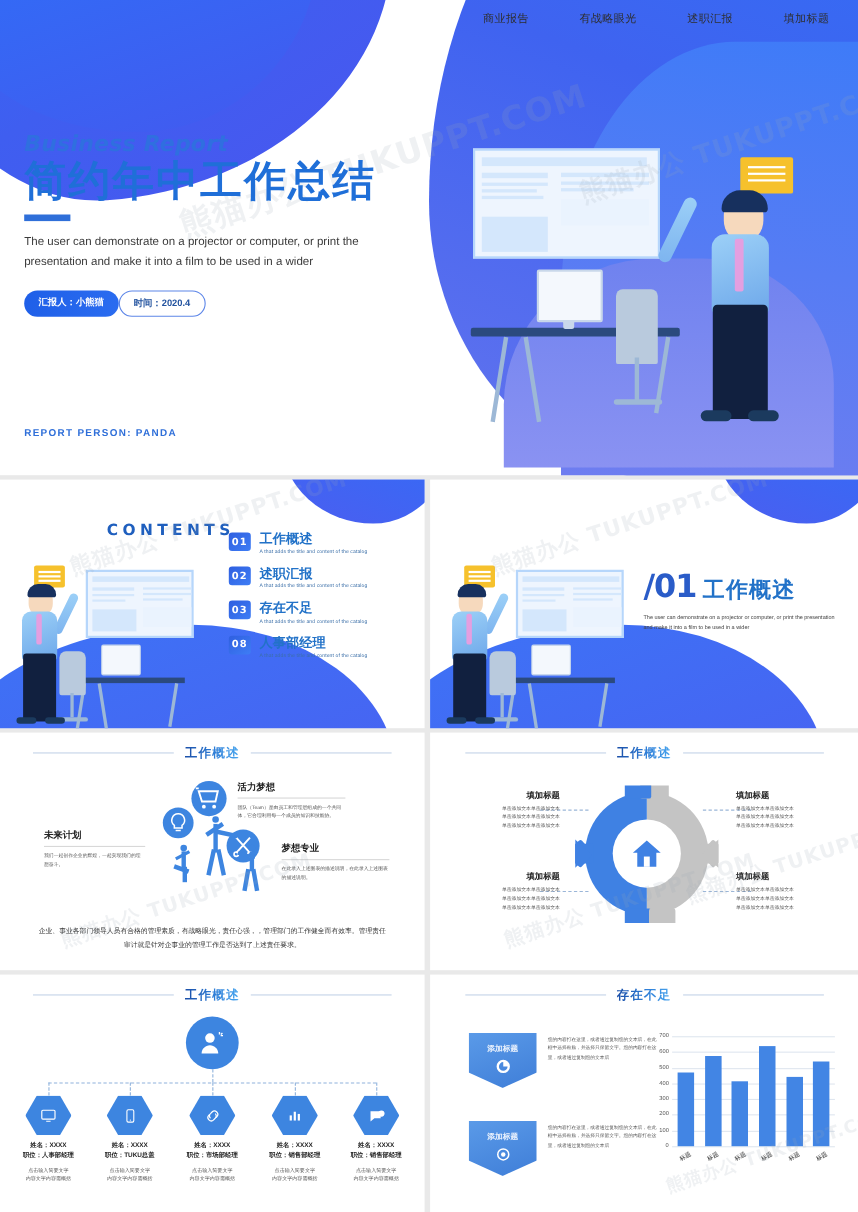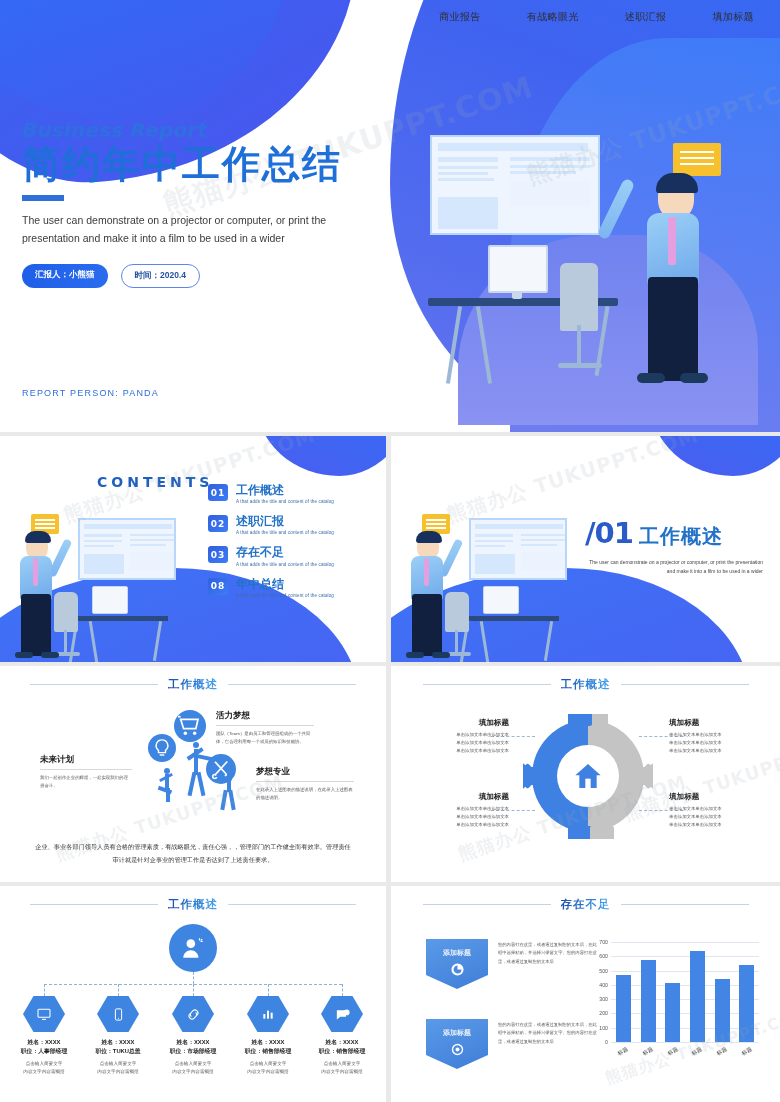--- a/index.html
+++ b/index.html
@@ -48,28 +48,28 @@
     font-size: 20px; font-weight: 700; font-style: italic;
     color: #2f6fe0; letter-spacing: .2px;
   }
   .hero-title {
     font-size: 38px; font-weight: 700; color: #1f6fd8; letter-spacing: 2px;
     line-height: 1.12; margin-top: 1px;
     font-family: "DejaVu Sans", "Liberation Sans", sans-serif;
   }
   .hero-rule { width: 42px; height: 6px; background: #2f6fd9; margin: 9px 0 10px; }
   .hero-sub { font-size: 10.5px; line-height: 1.75; color: #3b3b3b; width: 352px; }
-  .hero-pills { display: flex; gap: 13px; margin-top: 17px; }
+  .hero-pills { display: flex; margin-top: 17px; }
   .pill {
     font-size: 8.5px; font-weight: 700; padding: 5px 13px; border-radius: 20px; white-space: nowrap;
   }
   .pill-solid { background: linear-gradient(95deg,#1f5fe8,#2a6cf0); color: #fff; }
   .pill-outline { border: 1px solid #5d86e8; color: #23539f; background: #fff; }
   .hero-footer {
-    position: absolute; left: 22px; top: 388px; font-size: 9px; font-weight: 400;
+    position: absolute; left: 22px; top: 388px; font-size: 9px; font-weight: 700;
     letter-spacing: 1.2px; color: #2f6fd9; z-index: 6;
   }
 
   
   .illus { position: absolute; }
   .il-board { position: absolute; background: #eef5fe; border: 2px solid #b6d6fb; }
   .il-board-row { position: absolute; background: #d4e7fc; }
   .il-desk { position: absolute; background: #2b4a7e; }
   .il-leg { position: absolute; background: #9db8d6; }
   .il-monitor { position: absolute; background: #f4f8fd; border-radius: 2px; }
@@ -105,21 +105,21 @@
     width: 20px; height: 17px; border-radius: 3px; flex: 0 0 auto;
     background: linear-gradient(140deg,#2f5fe0,#3e7df5);
     color: #fff; font-size: 9px; font-weight: 700; letter-spacing: 1px;
     display: flex; align-items: center; justify-content: center;
     font-family: "DejaVu Sans", sans-serif;
   }
   .toc-title { font-size: 12px; font-weight: 700; color: #2272c8; line-height: 1.1; }
   .toc-desc { font-size: 4.6px; color: #3b6fa8; margin-top: 2px; letter-spacing: .1px; }
 
   
-  .sec-body { position: absolute; left: 194px; top: 80px; width: 178px; text-align: right; }
+  .sec-body { position: absolute; left: 194px; top: 80px; width: 178px; }
   .sec-head { display: flex; align-items: baseline; gap: 6px; }
   .sec-num {
     font-size: 29px; font-weight: 700; color: #2a5cc8; letter-spacing: -1px;
     font-family: "DejaVu Sans", sans-serif;
   }
   .sec-title { font-size: 20px; font-weight: 700; color: #2272c8; letter-spacing: 1px; }
   .sec-desc { font-size: 5px; color: #444; line-height: 1.85; margin-top: 8px; }
 
   
   #slide-team   { left: 0;    top: 666px; width: 386px; height: 216px; }
@@ -326,21 +326,21 @@
       <div class="toc-item">
         <div class="toc-num">03</div>
         <div>
           <div class="toc-title">存在不足</div>
           <div class="toc-desc">A that adds the title and content of the catalog</div>
         </div>
       </div>
       <div class="toc-item">
         <div class="toc-num">08</div>
         <div>
-          <div class="toc-title">年中总结</div>
+          <div class="toc-title">人事部经理</div>
           <div class="toc-desc">A that adds the title and content of the catalog</div>
         </div>
       </div>
     </div>
 
     <div class="wm" style="left:58px;top:26px;font-size:20px;">熊猫办公 TUKUPPT.COM</div>
   </div>
 
   <div class="slide" id="slide-section">
     <div class="mini-blob-tr"></div>

